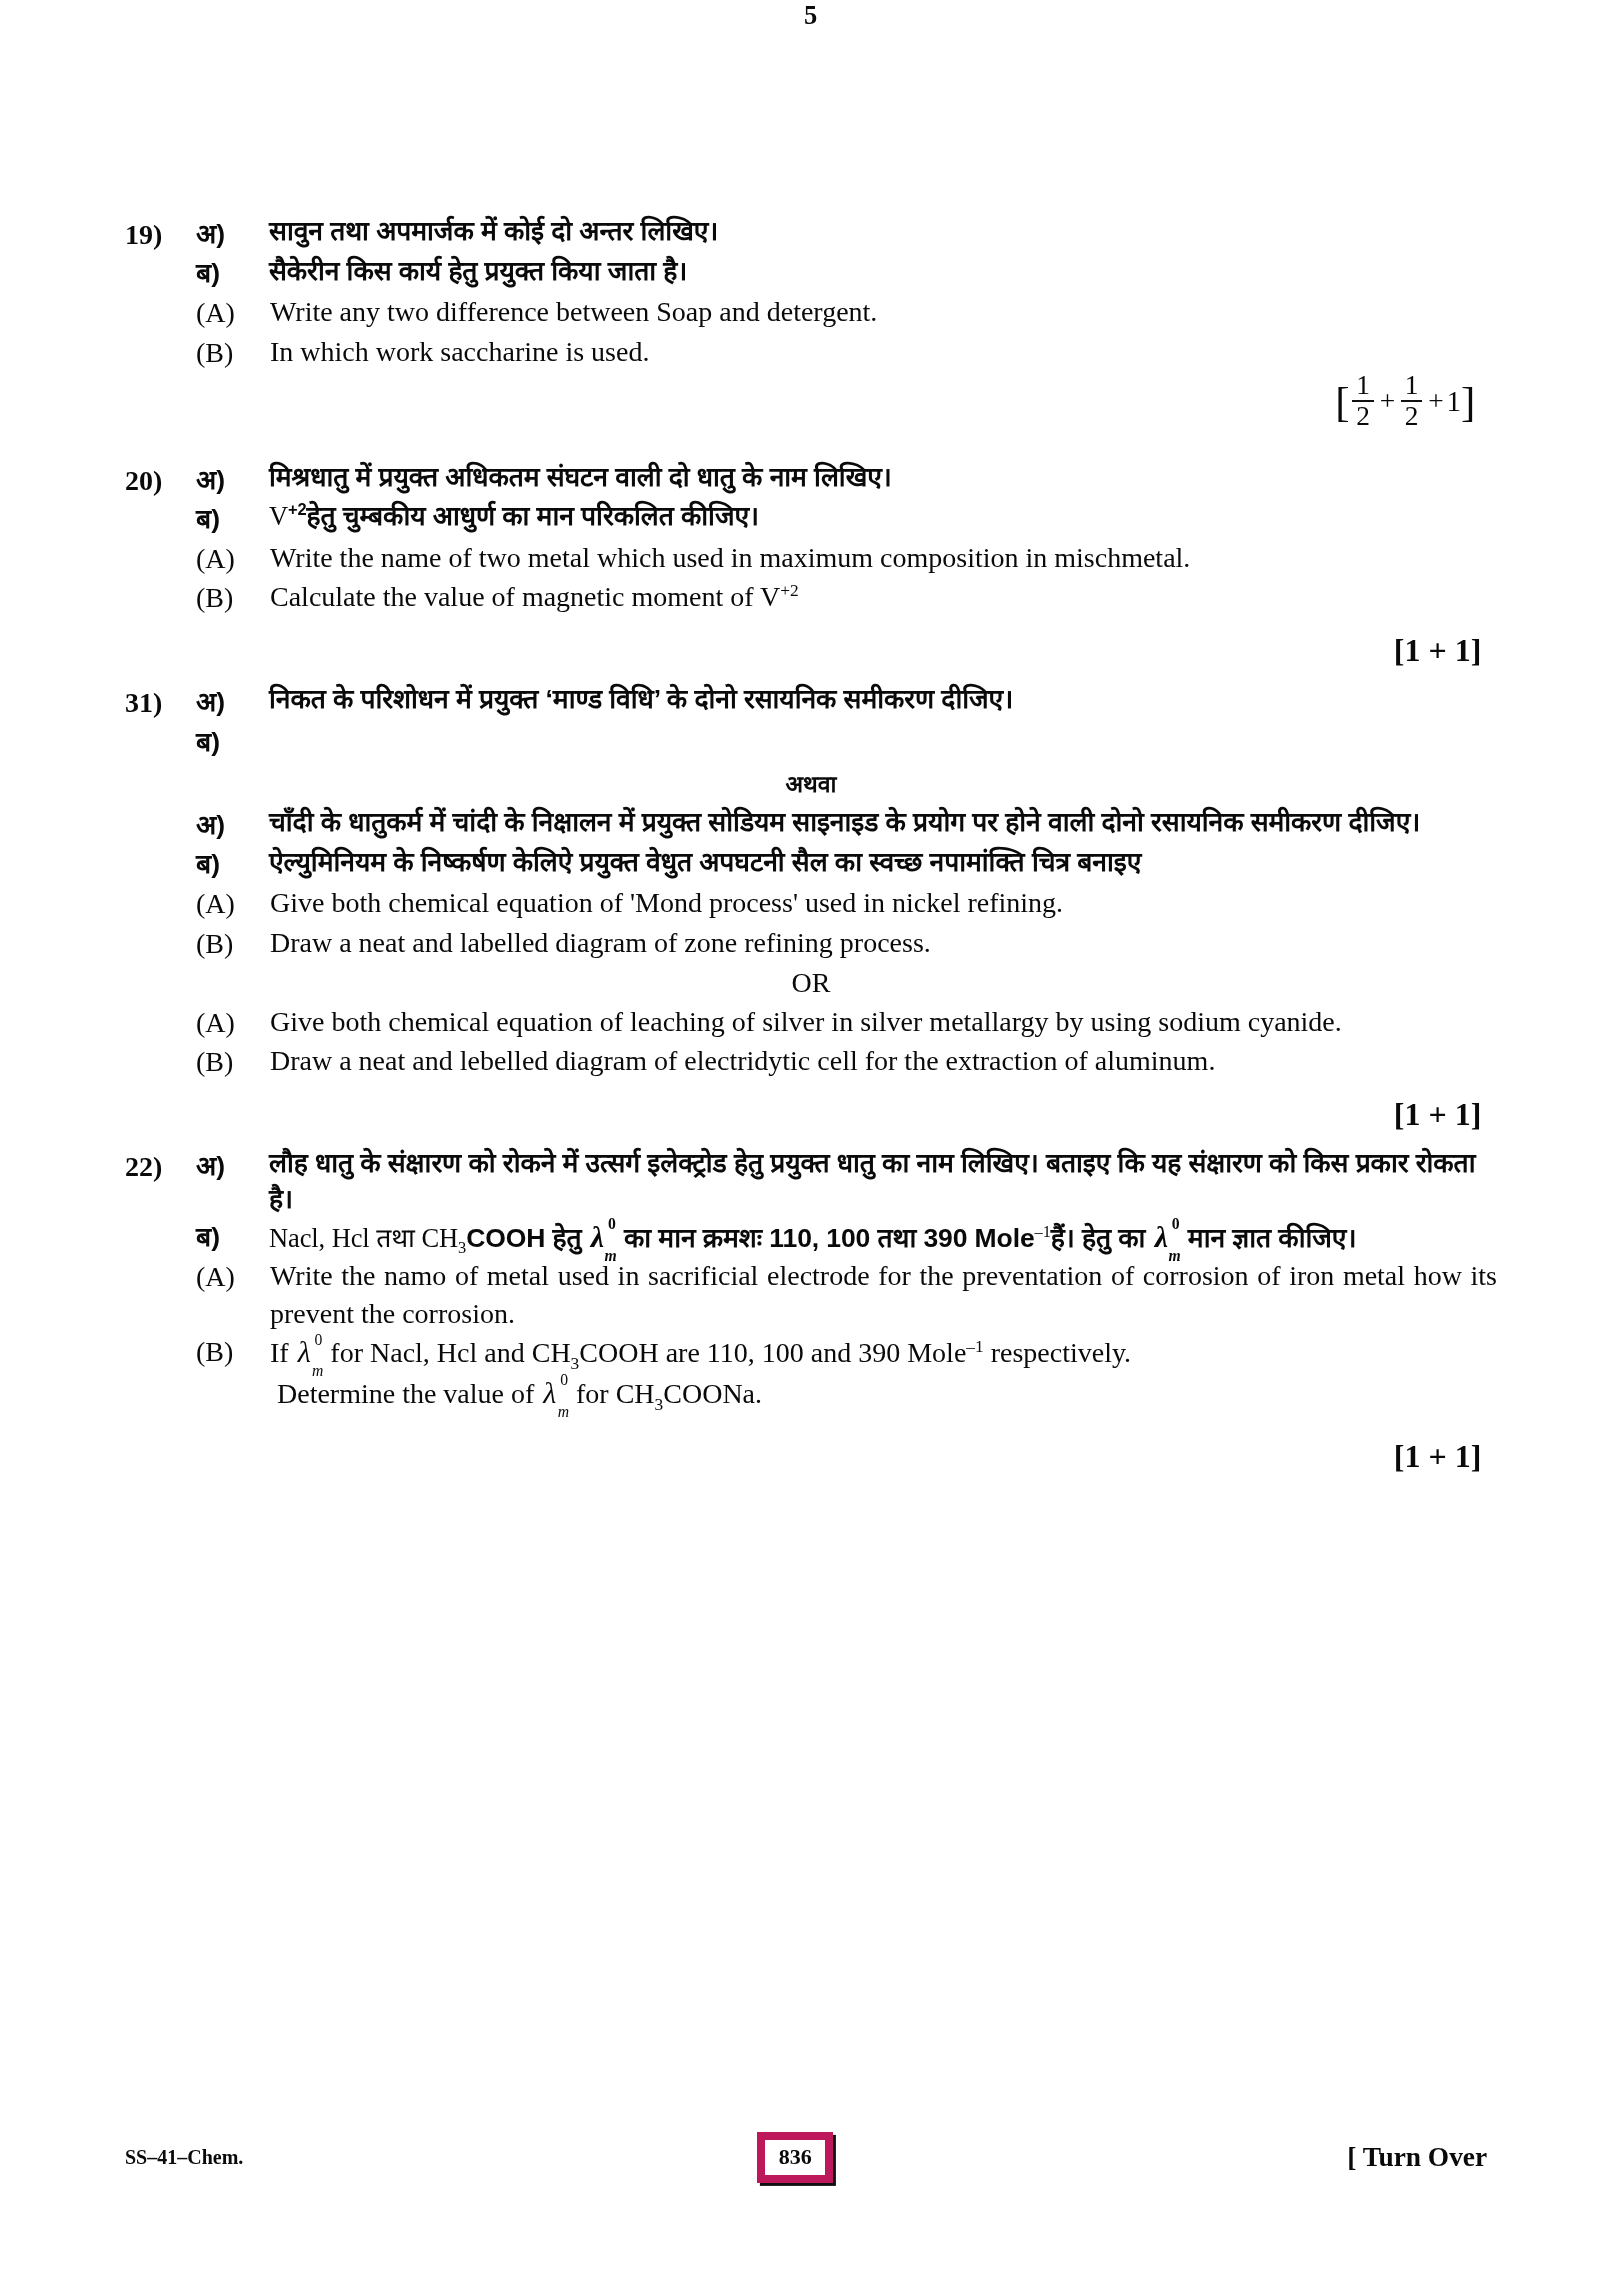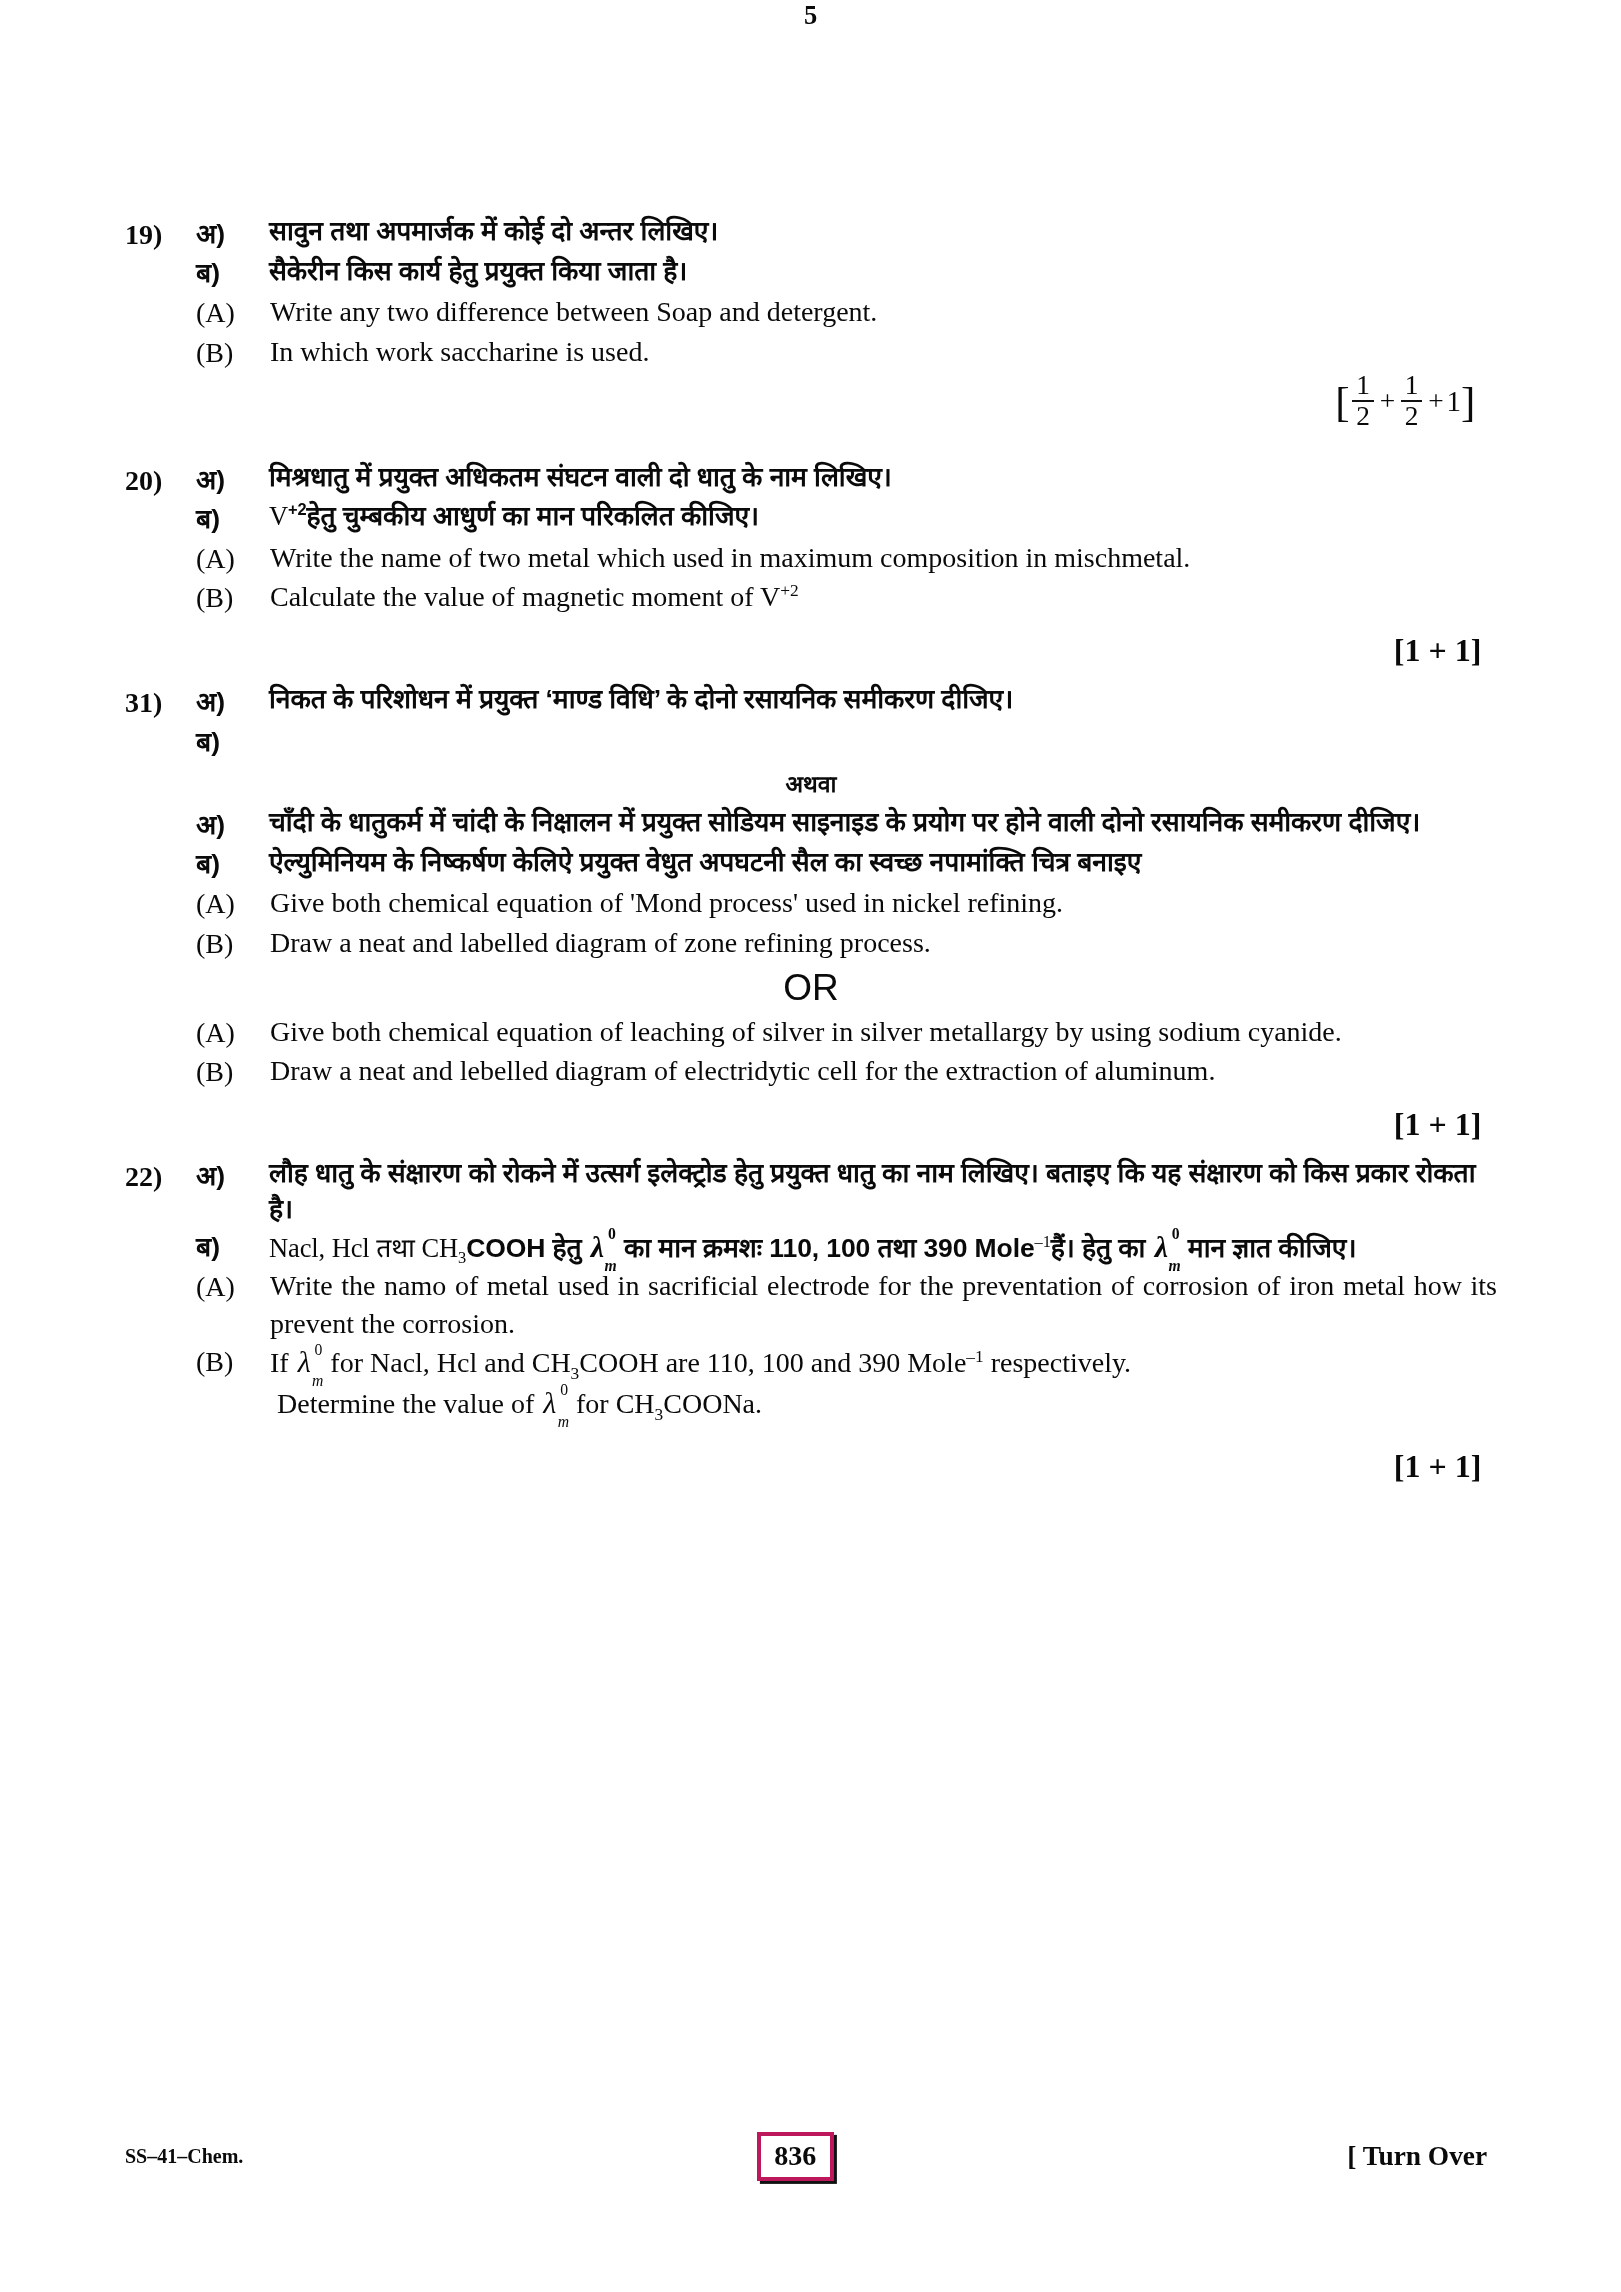--- a/index.html
+++ b/index.html
@@ -88,22 +88,22 @@
 
   .centered {
     text-align: center;
     font-family: Liberation Mono, monospace;
     font-size: 23px;
     font-weight: 600;
     margin: 5.9px 0 5.9px 0;
   }
   .centered-en {
     text-align: center;
-    font-family: Liberation Sans, sans-serif;
-    font-size: 37px;
+    font-family: Liberation Serif, serif;
+    font-size: 28px;
     margin: 3.9px 0 3.9px 0;
   }
 
   .marks {
     text-align: right;
     font-family: "Liberation Serif", serif;
     font-size: 32px;
     font-weight: bold;
     padding-right: 15.7px;
   }
@@ -172,23 +172,23 @@
     display: flex;
     align-items: center;
     justify-content: space-between;
     font-family: "Liberation Serif", serif;
   }
   .footer-left {
     font-size: 20px;
     font-weight: bold;
   }
   .footer-center {
-    border: 4px solid #be185d;
+    border: 8px solid #be185d;
     padding: 3.9px 13.7px 4.9px 13.7px;
-    font-size: 28px;
+    font-size: 22px;
     font-weight: bold;
     box-shadow: 2.9px 2.9px 0 #111;
   }
   .footer-right {
     font-size: 27.4px;
     font-weight: bold;
     padding-right: 9.8px;
   }
 </style>
 </head>

